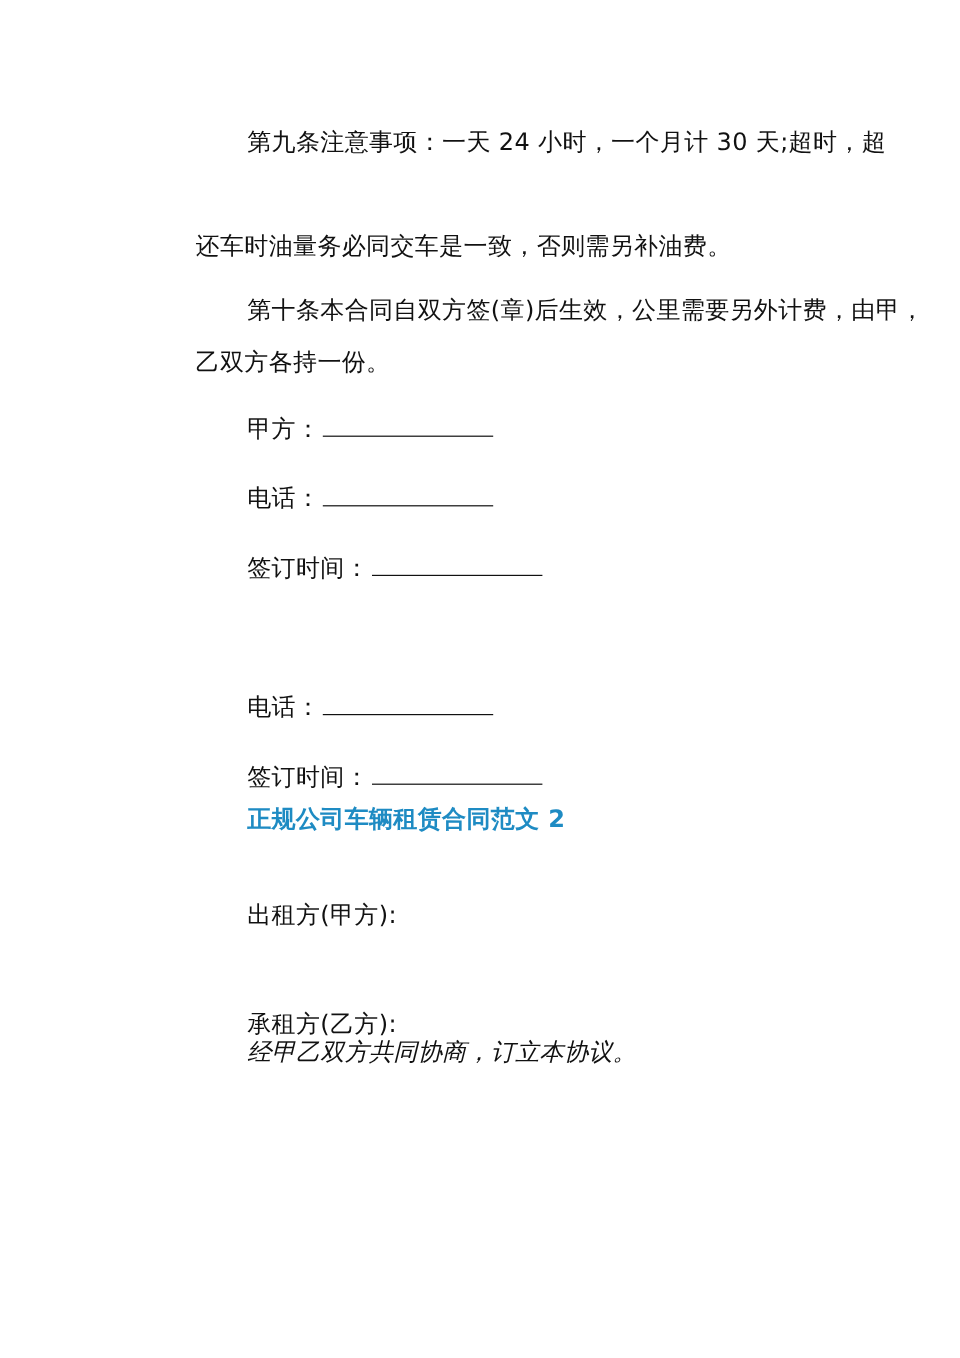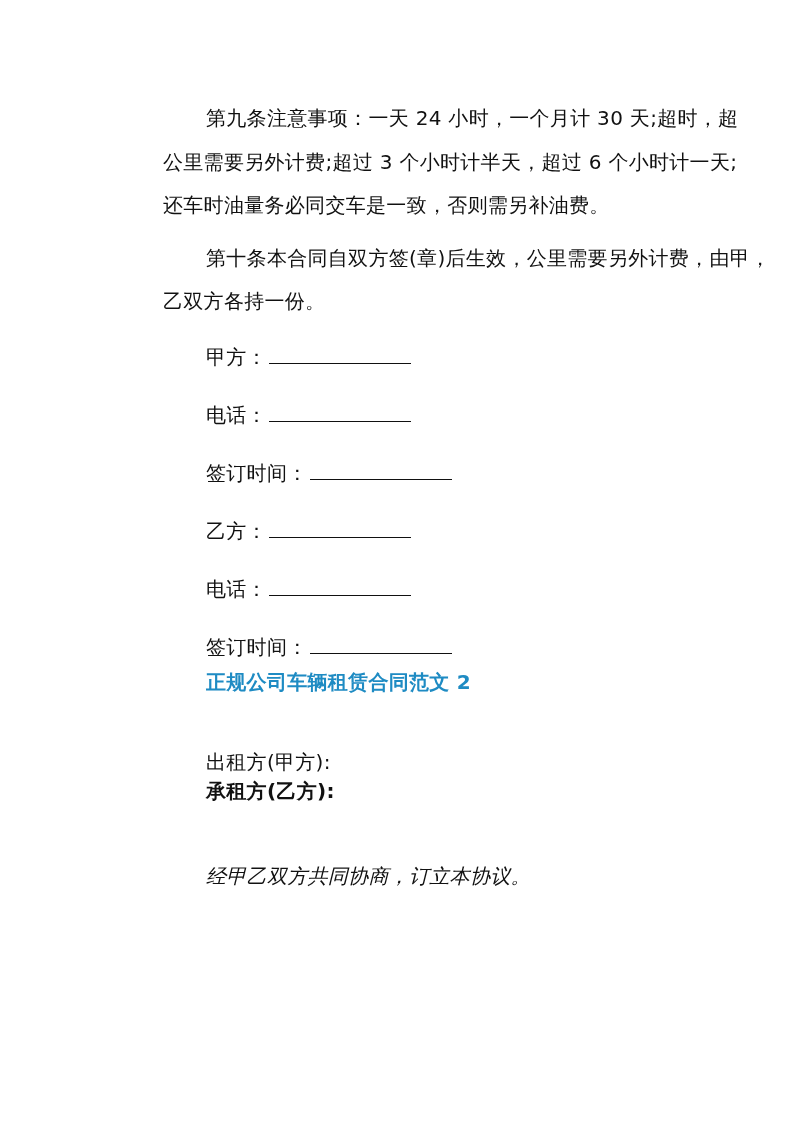--- a/index.html
+++ b/index.html
@@ -38,45 +38,41 @@
       vertical-align: baseline;
       margin-left: 2px;
     }
   </style>
 </head>
 <body>
 
 <div class="page">
 
   <div class="line" style="left:162px; top:104px;">第九条注意事项：一天 24 小时，一个月计 30 天;超时，超</div>
-  <div class="line" style="left:119px; top:148px;">公里需要另外计费;超过 3 个小时计半天，超过 6 个小时计一天;</div>
   <div class="line" style="left:119px; top:191px;">还车时油量务必同交车是一致，否则需另补油费。</div>
 
   <div class="line" style="left:162px; top:244px;">第十条本合同自双方签(章)后生效，公里需要另外计费，由甲，</div>
   <div class="line" style="left:162px; top:343px;">
     <span>甲方：</span><span class="blank" style="width:142px;"></span>
   </div>
 
   <div class="line" style="left:119px; top:287px;">乙双方各持一份。</div>
   <div class="line" style="left:162px; top:401px;">
     <span>电话：</span><span class="blank" style="width:142px;"></span>
   </div>
   <div class="line" style="left:162px; top:459px;">
     <span>签订时间：</span><span class="blank" style="width:142px;"></span>
   </div>
-  <div class="line" style="left:162px; top:517px;">
-    <span>乙方：</span><span class="blank" style="width:142px;"></span>
-  </div>
   <div class="line" style="left:162px; top:575px;">
     <span>电话：</span><span class="blank" style="width:142px;"></span>
   </div>
   <div class="line" style="left:162px; top:633px;">
     <span>签订时间：</span><span class="blank" style="width:142px;"></span>
   </div>
 
   <div class="line heading" style="left:162px; top:668px;">正规公司车辆租赁合同范文 2</div>
 
   <div class="line" style="left:162px; top:748px;">出租方(甲方):</div>
-  <div class="line" style="left:162px; top:777px;font-weight:bold;">承租方(乙方):</div>
+  <div class="line" style="left:162px; top:839px;">承租方(乙方):</div>
   <div class="line" style="left:162px; top:862px;font-style:italic;">经甲乙双方共同协商，订立本协议。</div>
 
 
 </div>
 
 </body></html>

